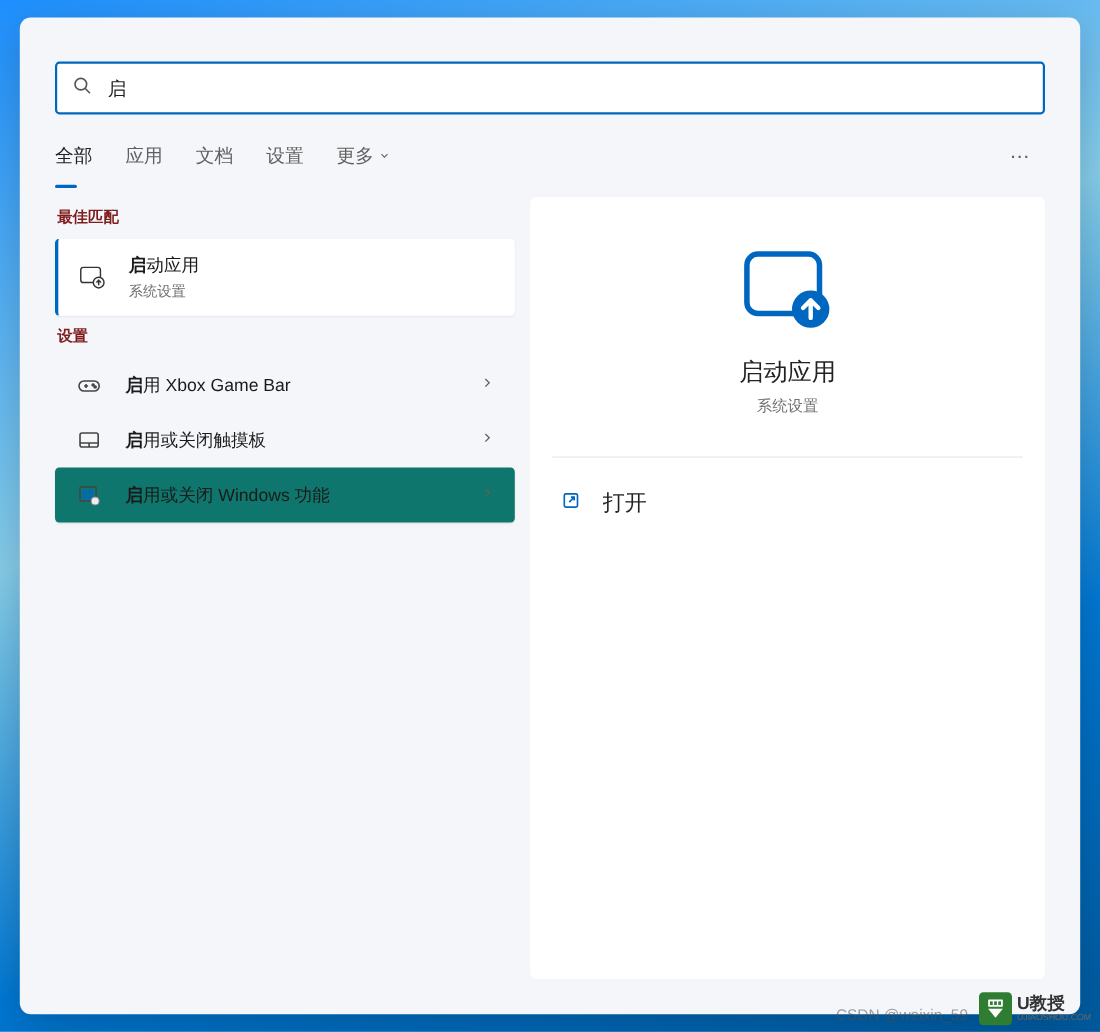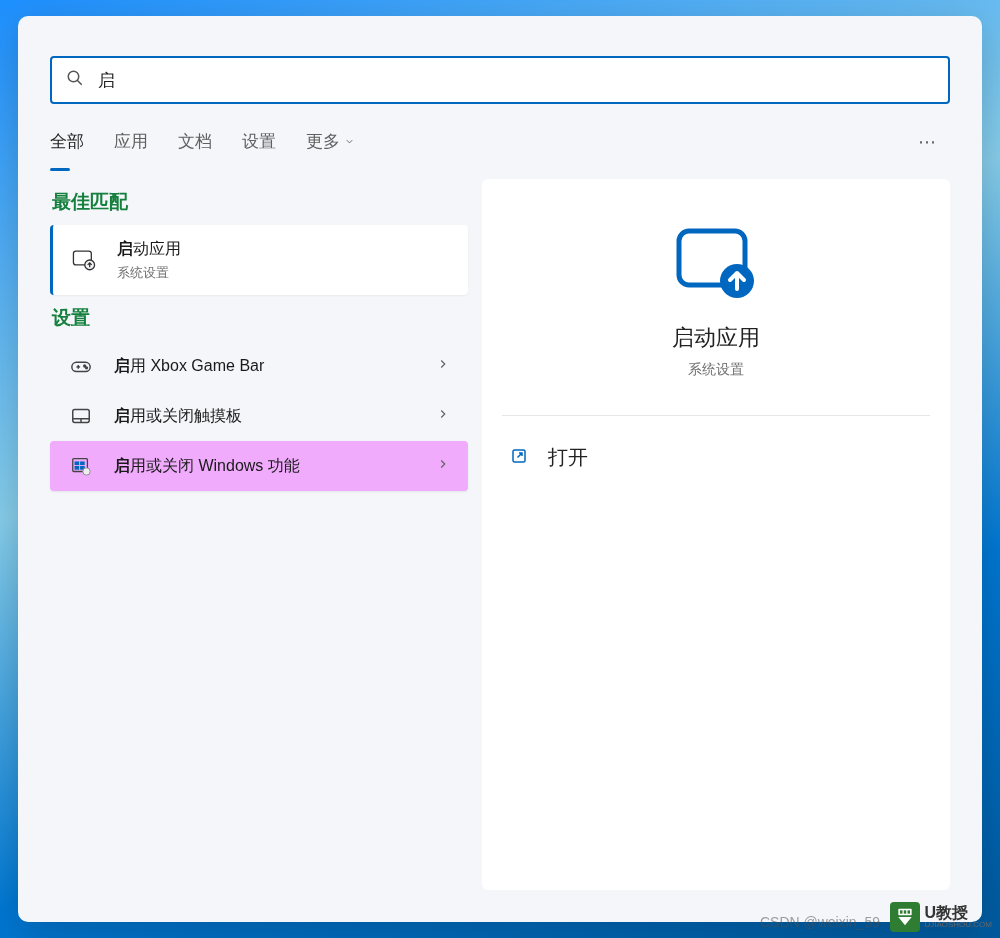--- a/index.html
+++ b/index.html
@@ -11,24 +11,24 @@
     .search-bar svg { flex-shrink: 0; }
     .search-input { flex: 1; border: none; outline: none; font-size: 17px; margin-left: 14px; color: #222; background: transparent; }
     .tabs-row { display: flex; align-items: center; padding: 18px 44px 0 32px; gap: 30px; font-size: 17px; color: #606060; position: relative; }
     .tab { cursor: pointer; padding-bottom: 18px; position: relative; }
     .tab.active { color: #222; }
     .tab.active::after { content: ""; position: absolute; bottom: 0; left: 0; width: 20px; height: 3px; background: #0067c0; border-radius: 2px; }
     .tab-chevron { display: inline-flex; align-items: center; gap: 4px; }
     .ellipsis { margin-left: auto; color: #606060; font-size: 18px; letter-spacing: 2px; cursor: pointer; padding-bottom: 18px; }
     .content { display: flex; flex: 1; padding: 8px 32px 32px 32px; gap: 14px; }
     .left-col { width: 418px; display: flex; flex-direction: column; }
-    .section-label { font-size: 19px; font-weight: 600; color: #15803d; margin: 10px 0 10px 2px; }
+    .section-label { font-size: 14px; font-weight: 600; color: #7f1d1d; margin: 10px 0 10px 2px; }
     .result-item { display: flex; align-items: center; height: 56px; padding: 0 18px; border-radius: 4px; cursor: pointer; position: relative; }
     .result-item.best { background: #fff; border-left: 3px solid #0067c0; height: 70px; box-shadow: 0 1px 2px rgba(0,0,0,0.05); }
-    .result-item.hover { background: #f0abfc; box-shadow: 0 1px 2px rgba(0,0,0,0.08); }
+    .result-item.hover { background: #0f766e; box-shadow: 0 1px 2px rgba(0,0,0,0.08); }
     .result-icon { width: 26px; height: 26px; display: flex; align-items: center; justify-content: center; flex-shrink: 0; color: #3a3a3a; }
     .result-text { margin-left: 20px; flex: 1; }
     .result-title { font-size: 16px; color: #1a1a1a; }
     .result-title b { font-weight: 700; }
     .result-sub { font-size: 13px; color: #707070; margin-top: 4px; }
     .chevron-right { color: #606060; margin-left: 8px; }
     .settings-list .result-item { height: 50px; }
     .right-col { flex: 1; background: #fff; border-radius: 6px; padding: 48px 20px 20px 20px; display: flex; flex-direction: column; align-items: center; }
     .preview-icon { width: 86px; height: 72px; margin-bottom: 24px; position: relative; }
     .preview-title { font-size: 22px; color: #222; margin-bottom: 8px; }

